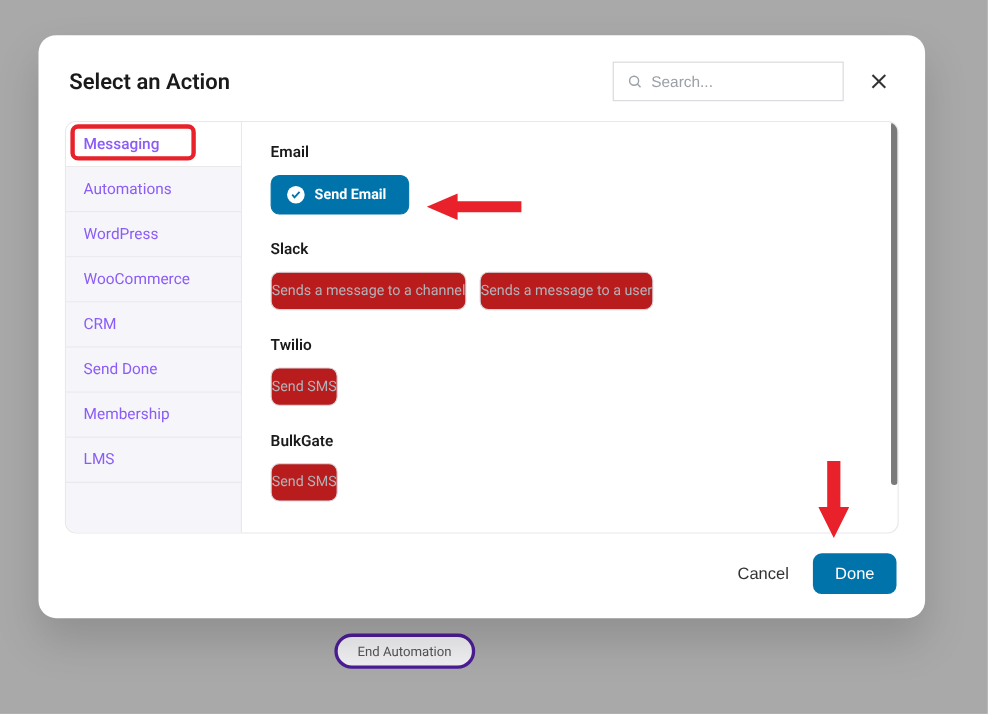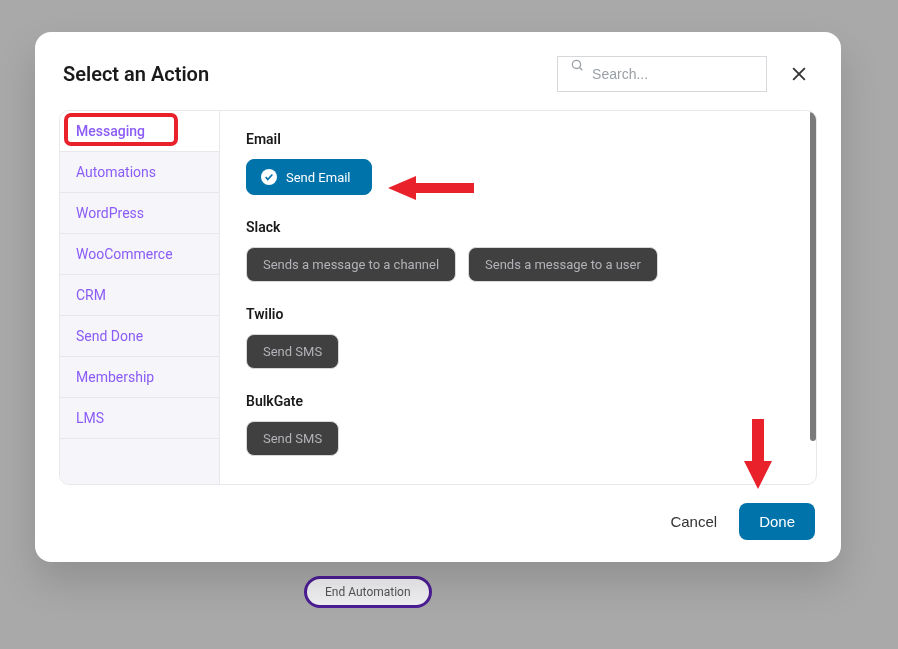--- a/index.html
+++ b/index.html
@@ -44,20 +44,21 @@
       font-weight: 600;
       color: #1a1a1a;
       flex: 1;
     }
     .search-wrap {
       width: 210px;
       height: 36px;
       border: 1px solid #d7d7dc;
       border-radius: 0;
       display: flex;
+      align-items: center;
       padding: 0 12px;
       gap: 8px;
       color: #9aa0a6;
     }
     .search-wrap input {
       border: none;
       outline: none;
       font-size: 14px;
       color: #333;
       width: 100%;
@@ -133,32 +134,32 @@
       margin-bottom: 12px;
     }
     .group-title.mt { margin-top: 24px; }
     .action-row {
       display: flex;
       gap: 12px;
       flex-wrap: wrap;
     }
     .action-pill {
       border: 1px solid #d7d7dc;
-      background: #404040;
+      background: #b91c1c;
       border-radius: 8px;
-      padding: 9px 16px;
+      padding: 9px 0;
       font-size: 13px;
       color: #b2b2b8;
       cursor: pointer;
     }
     .action-pill.selected {
       background: #0073aa;
       border-color: #0073aa;
       color: #fff;
-      font-weight: 400;
+      font-weight: 700;
       display: flex;
       align-items: center;
       gap: 9px;
       padding: 9px 20px 9px 14px;
     }
     .check-circle {
       width: 16px;
       height: 16px;
       border-radius: 50%;
       background: #fff;

